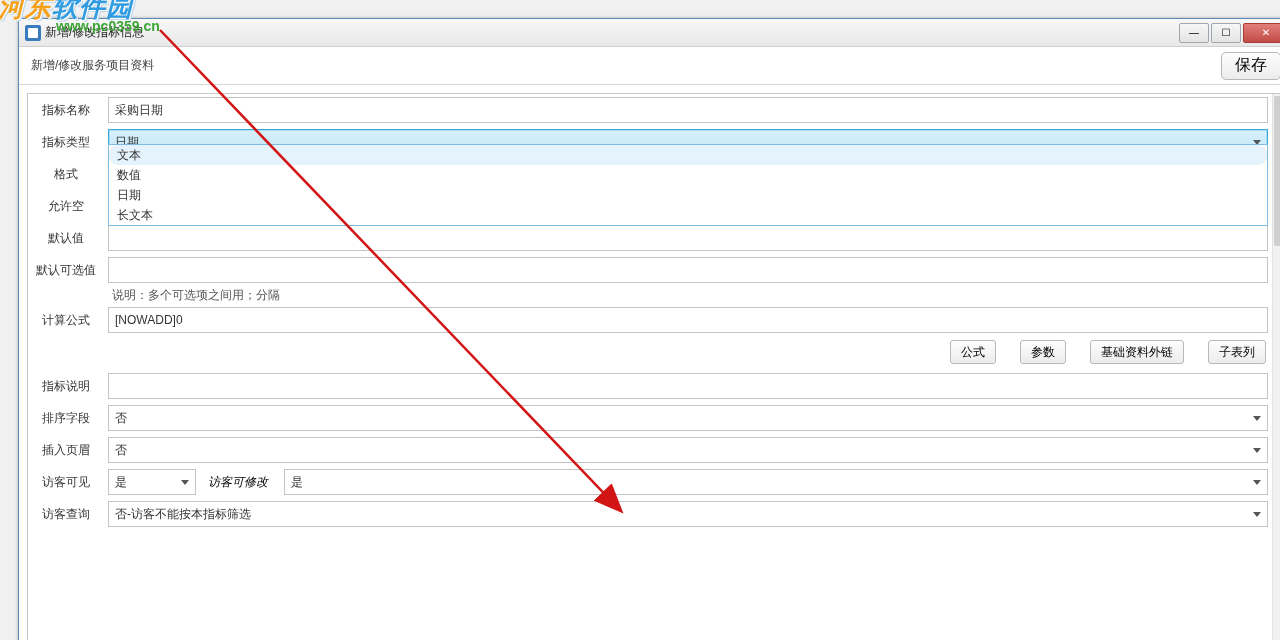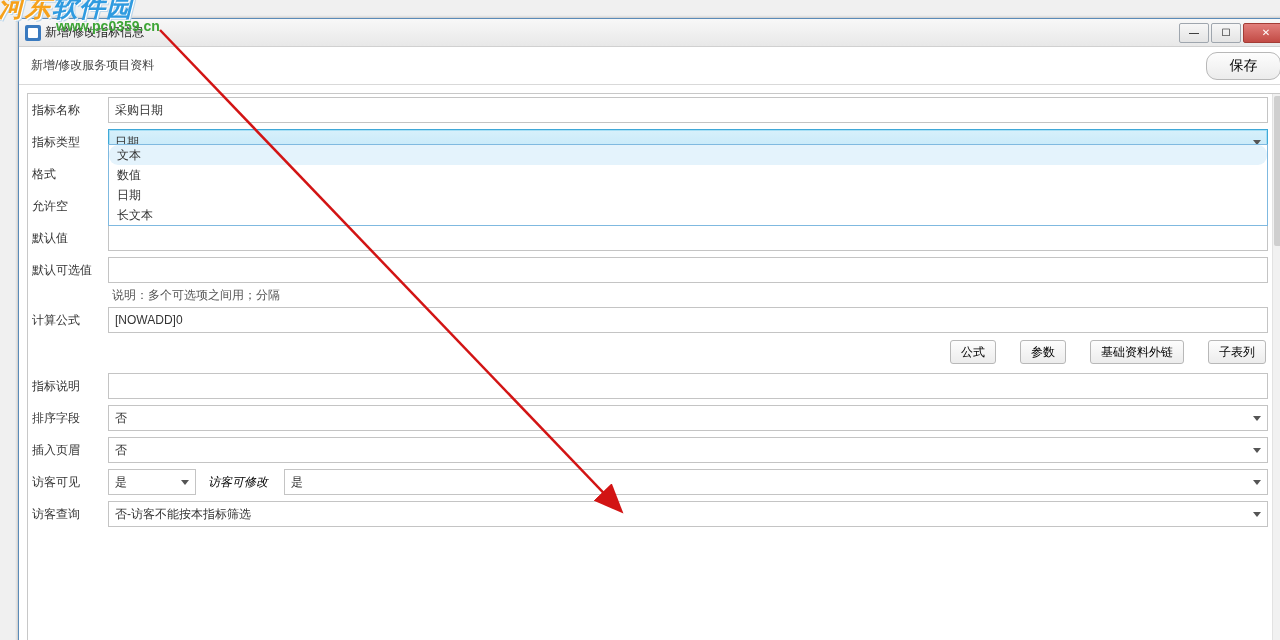--- a/index.html
+++ b/index.html
@@ -74,27 +74,27 @@
       border-bottom: 1px solid #d9d9d9;
       display: flex;
       align-items: center;
       padding: 0 12px;
     }
     .toolbar-title {
       color: #444;
       flex: 1;
     }
     .save-btn {
-      width: 75px; height: 28px;
+      width: 60px; height: 28px;
       border: 1px solid #b8b8b8;
-      border-radius: 11px;
+      border-radius: 5px;
       background: linear-gradient(#fdfdfd,#ececec);
       cursor: pointer;
       font-family: inherit;
-      font-size: 14px;
+      font-size: 16px;
     }
     .content-wrap {
       flex: 1;
       padding: 8px;
       display: flex;
     }
     .content {
       flex: 1;
       border: 1px solid #c8c8c8;
       background: #fff;
@@ -121,21 +121,21 @@
       border-radius:2px;
     }
     .row {
       display: flex;
       align-items: center;
       height: 32px;
       padding: 0 4px;
     }
     .lab {
       width: 76px;
-      text-align: left;
+      text-align: center;
       padding-right: 8px;
       color: #333;
     }
     .field {
       flex: 1;
       height: 26px;
       border: 1px solid #c4c4c4;
       background: #fff;
       padding: 0 6px;
       display: flex;

